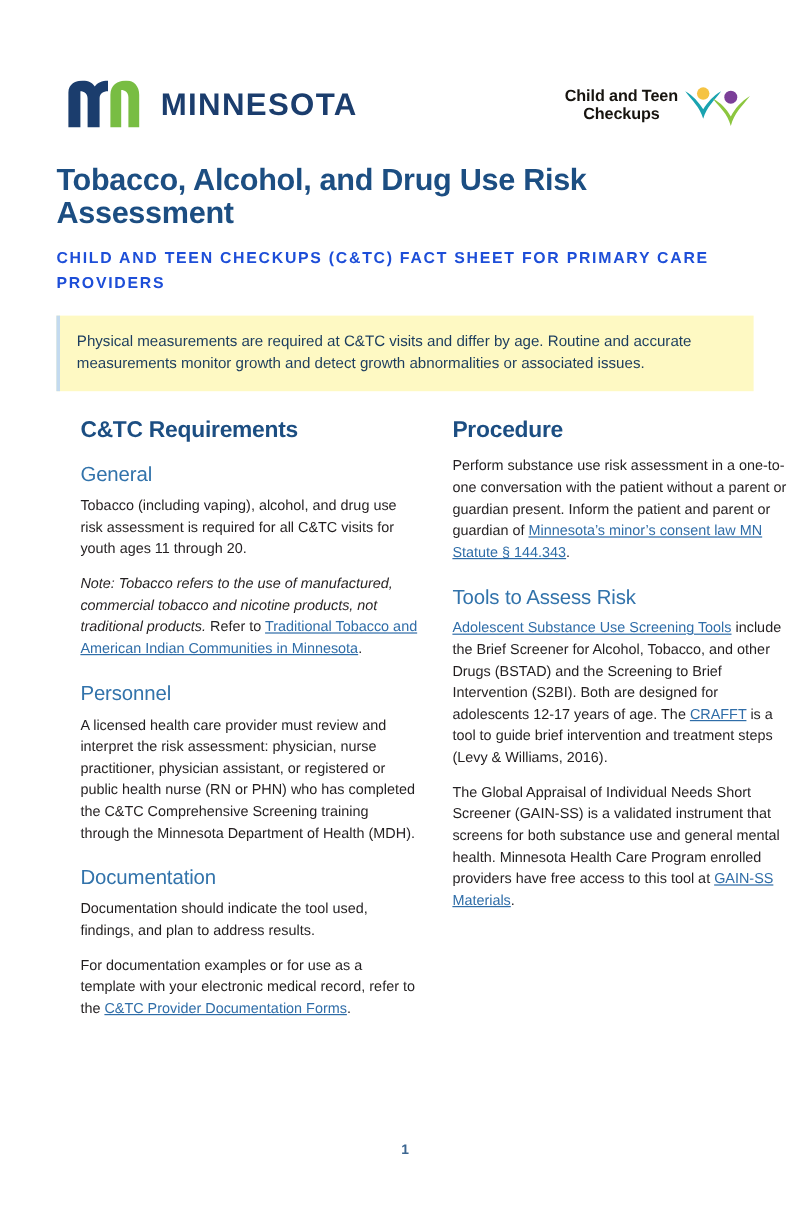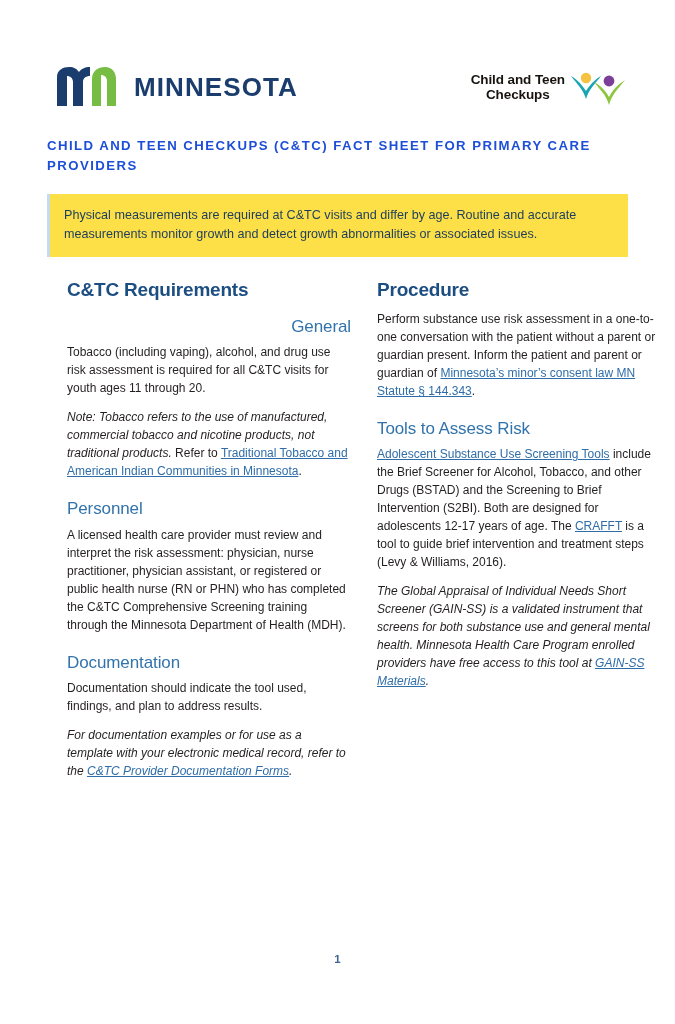--- a/index.html
+++ b/index.html
@@ -80,21 +80,21 @@
     color: #1d4ed8;
     letter-spacing: 1.45px;
     line-height: 1.55;
     text-transform: uppercase;
     margin: 0;
   }
 
   
   .callout {
     margin: 17px 47px 0 47px;
-    background: #fde047;
+    background: #fef9c3;
     border-left: 3px solid #c3daef;
     padding: 12px 15px 13px 14px;
     box-sizing: border-box;
   }
   .callout p {
     margin: 0;
     font-size: 12.6px;
     line-height: 1.52;
     color: #1b3c5e;
   }
@@ -122,30 +122,30 @@
   }
   h3.sub-title {
     font-family: "Liberation Sans", sans-serif;
     font-size: 17px;
     font-weight: normal;
     color: #3273ab;
     margin: 19px 0 6px 0;
     line-height: 1.2;
     letter-spacing: -0.1px;
   }
-  h3.sub-title.first { margin-top: 15px; text-align: right; }
+  h3.sub-title.first { margin-top: 15px; }
 
   p.body {
     margin: 0 0 11px 0;
     font-size: 12px;
     line-height: 1.5;
     color: #231f20;
   }
   p.body.italic { font-style: italic; }
-  p.body:last-child { margin-bottom: 0; font-style: italic; }
+  p.body:last-child { margin-bottom: 0; }
 
   a.doclink {
     color: #2f6da8;
     text-decoration: underline;
   }
 
   .rightcol h2.sec-title { margin-bottom: 8px; }
 
   
   .footer {
@@ -184,20 +184,21 @@
       <svg width="64" height="40" viewBox="0 0 64 40">
         <circle cx="19" cy="11" r="5.2" fill="#f5c343"></circle>
         <path d="M4 9 C10 17 16 22 19 32 C22 22 28 17 34 9 C27 13 23 18 19 24 C15 18 11 13 4 9 Z" fill="#1aa3b0"></path>
         <circle cx="42" cy="14" r="5.4" fill="#7b3f98"></circle>
         <path d="M27 15 C33 23 39 27 42 38 C45 27 51 22 58 13 C50 18 46 23 42 30 C38 23 34 19 27 15 Z" fill="#8cc63f"></path>
       </svg>
     </div>
   </div>
 
   <div class="title-block">
+    <h1 class="doc-title">Tobacco, Alcohol, and Drug Use Risk Assessment</h1>
     <p class="doc-subtitle">Child and Teen Checkups (C&amp;TC) Fact Sheet for Primary Care Providers</p>
   </div>
 
   <div class="callout">
     <p>Physical measurements are required at C&amp;TC visits and differ by age. Routine and accurate measurements monitor growth and detect growth abnormalities or associated issues.</p>
   </div>
 
   <div class="columns">
 
     <div class="col leftcol">

